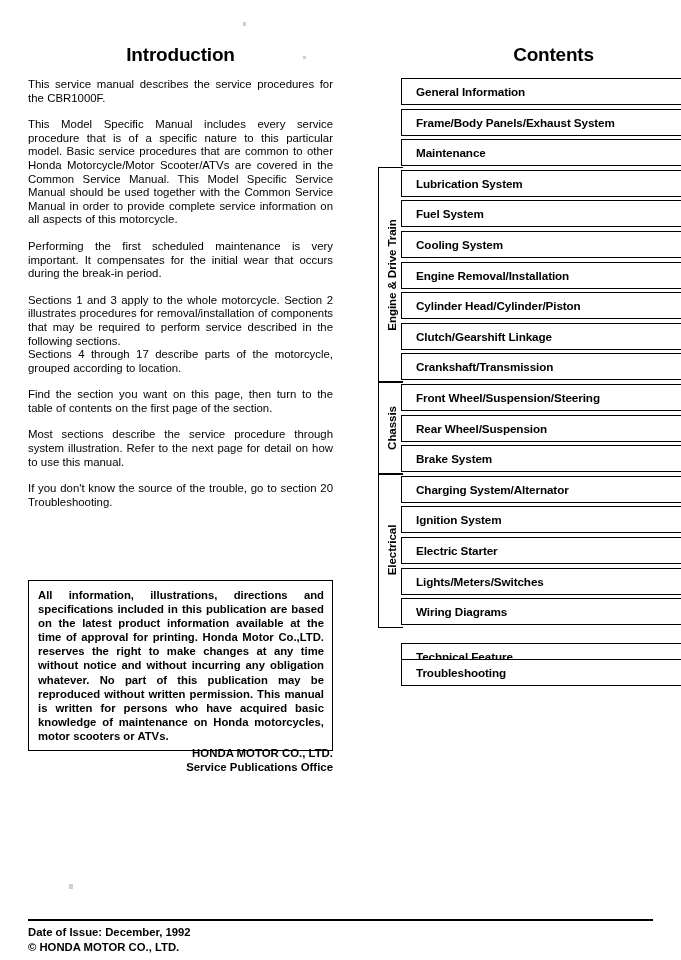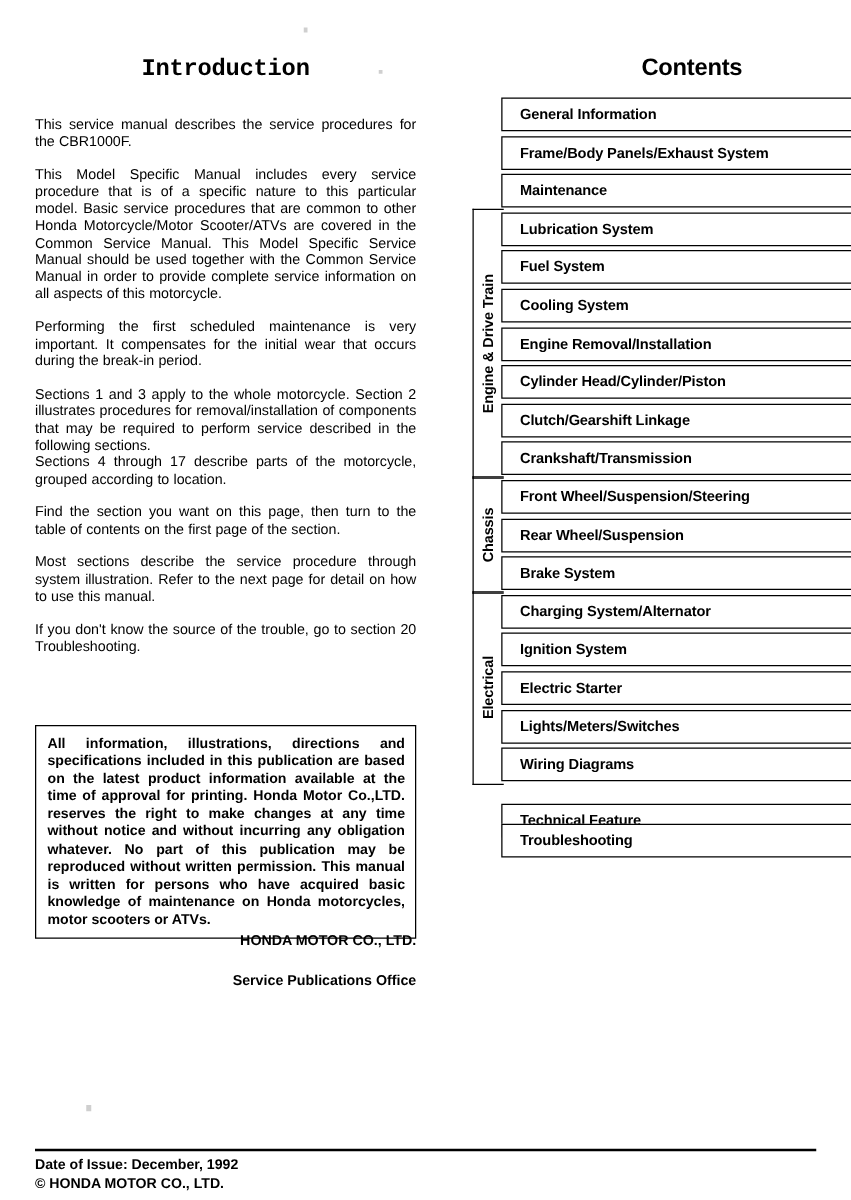--- a/index.html
+++ b/index.html
@@ -34,22 +34,21 @@
 
   .col-title {
     font-size: 19px;
     font-weight: bold;
     text-align: center;
     letter-spacing: -0.2px;
     margin: 0 0 20px 0;
     font-family: "Liberation Sans", sans-serif;
   }
   .left-col .col-title {
-    margin-bottom: 28px;
-    font-family: Liberation Mono, monospace;
+    margin-bottom: 12px;
   }
 
   .para {
     font-size: 11.4px;
     line-height: 13.6px;
     text-align: justify;
     margin: 0 0 13px 0;
     word-spacing: 0.2px;
   }
   .para.tight {
@@ -79,21 +78,20 @@
     left: 28px;
     top: 746px;
     width: 305px;
     text-align: right;
     font-size: 11.4px;
     font-weight: bold;
     line-height: 14px;
   }
   .signature .line2 {
     display: block;
-    margin-top: 18px;
   }
 
   
   .right-col {
     position: absolute;
     left: 330px;
     top: 44px;
     width: 351px;
     height: 690px;
     margin-left: 48px;

